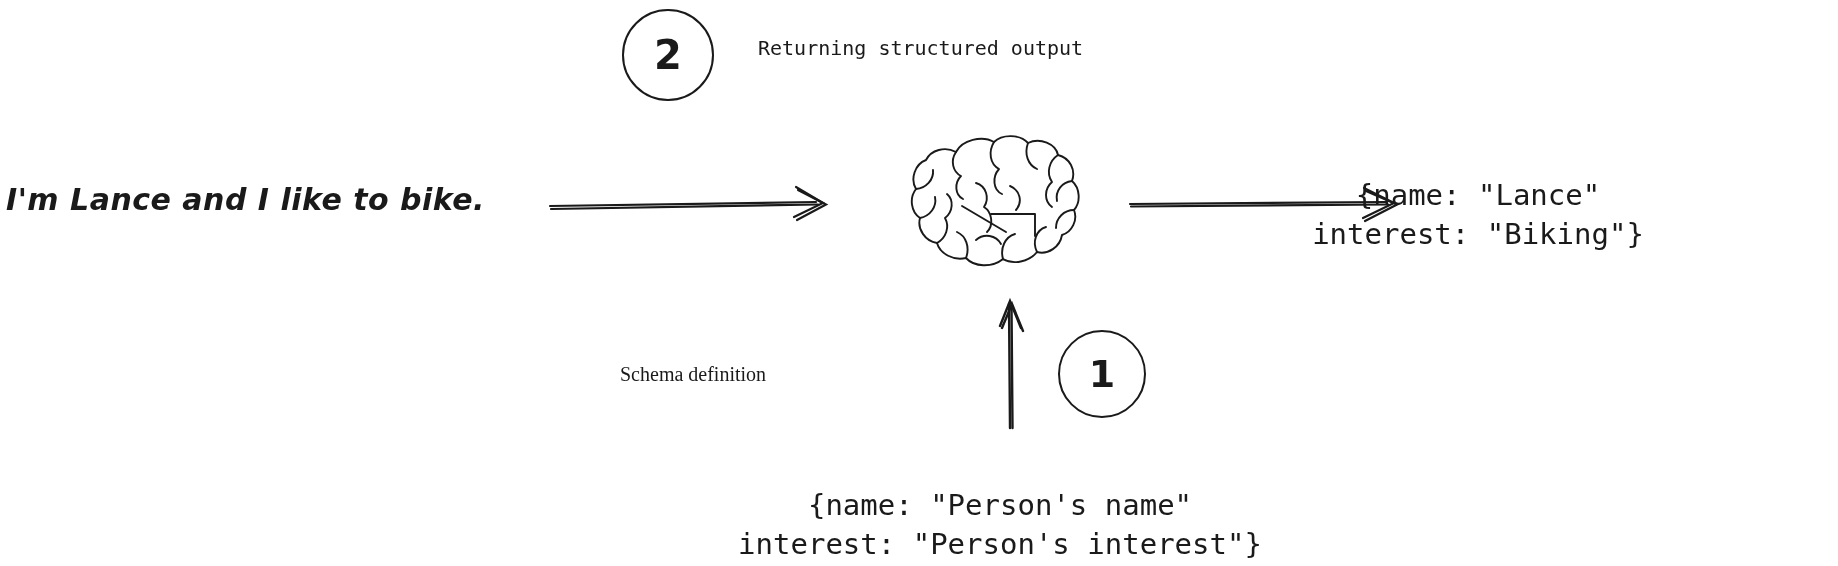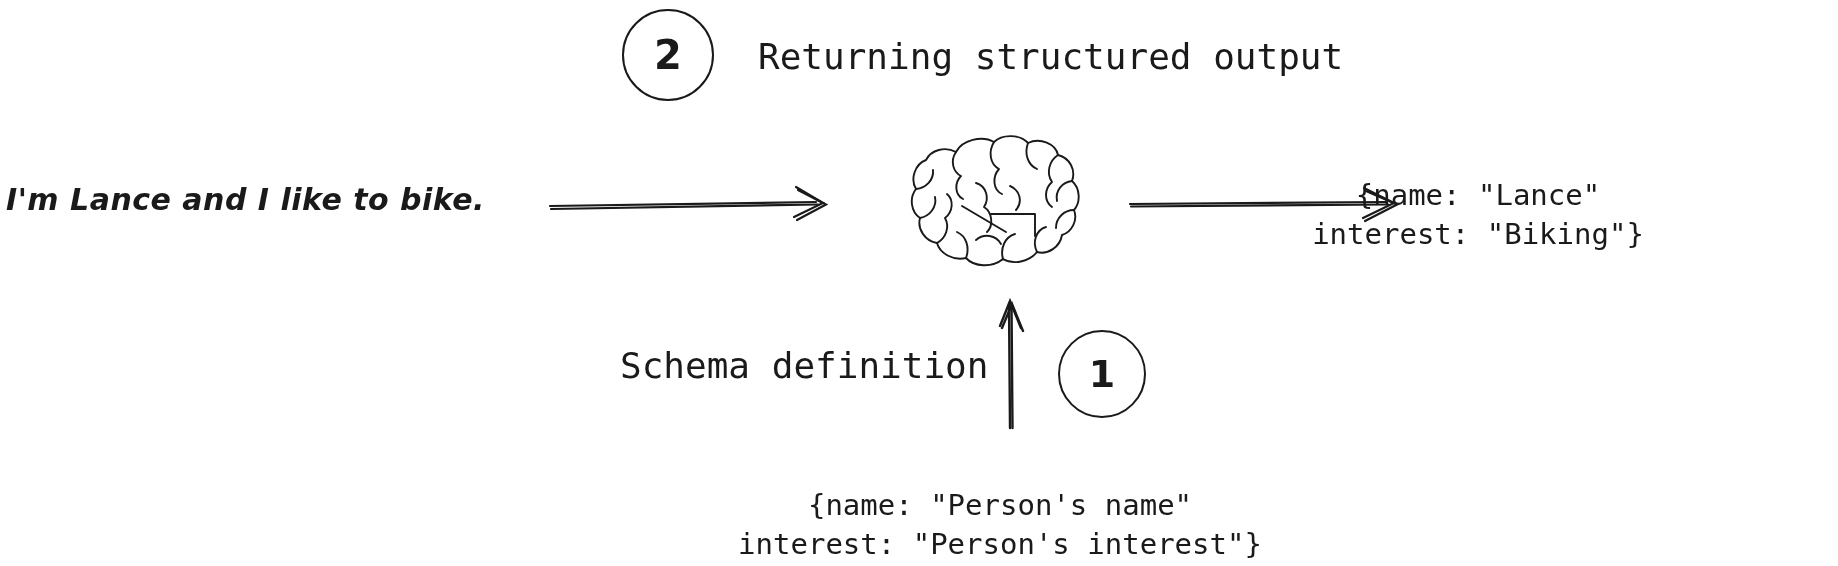--- a/index.html
+++ b/index.html
@@ -24,21 +24,21 @@
   .handwriting {
     font-family: "DejaVu Sans", sans-serif;
     font-style: italic;
     font-size: 30px;
     letter-spacing: 0.5px;
     color: #1a1a1a;
     white-space: nowrap;
   }
   .step-label {
     font-family: "DejaVu Sans Mono", monospace;
-    font-size: 36px;
+    font-size: 20px;
     color: #1a1a1a;
     white-space: nowrap;
   }
   .json-block {
     font-family: "DejaVu Sans Mono", monospace;
     font-size: 29px;
     line-height: 1.35;
     color: #1a1a1a;
     white-space: pre;
   }
@@ -119,21 +119,21 @@
         <path d="M3,26.5 L260,24.5"></path>
         <path d="M236,8 L266,23 L235,38"></path>
         <path d="M238,11 L269,24.5 L237,41"></path>
       </g>
     </svg>
   </div>
 
   <div class="abs json-block" style="left:1478px; top:176px; text-align:center; transform:translateX(-50%);">{name: "Lance"
 interest: "Biking"}</div>
 
-  <div class="abs step-label" style="left:620px; top:345px;">Schema definition</div>
+  <div class="abs step-label" style="left:620px; top:363px;font-family:Liberation Serif, serif;">Schema definition</div>
 
   <div class="abs" style="left:994px; top:296px; width:46px; height:134px;">
     <svg width="46" height="134" viewBox="0 0 46 134">
       <g fill="none" stroke="#1a1a1a" stroke-width="2.4" stroke-linecap="round">
         <path d="M16,132 L15,8"></path>
         <path d="M18.5,132 L17.5,10"></path>
         <path d="M6,30 L16,5 L27,32"></path>
         <path d="M8,32 L18,8 L29,35"></path>
       </g>
     </svg>

